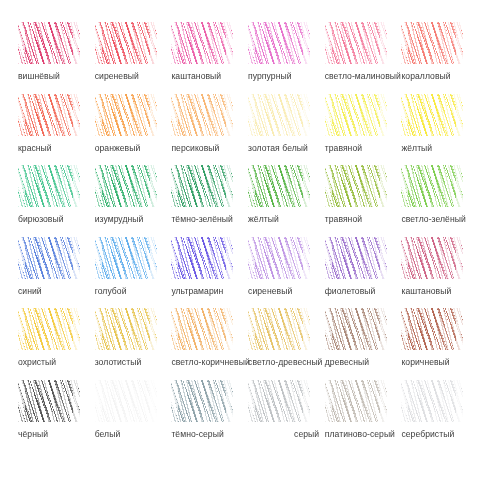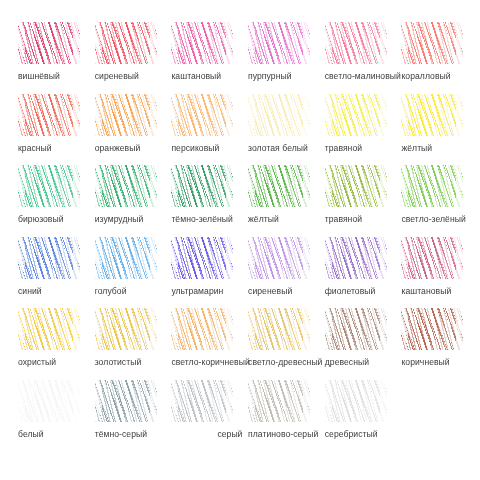--- a/index.html
+++ b/index.html
@@ -378,20 +378,29 @@
       <div class="cell">
         <div class="swatch" style="--c: #a8503a;">
           <div class="ink"></div>
           <div class="ink2"></div>
           <div class="fray-l"></div>
           <div class="fray-r"></div>
         </div>
         <div class="label" style="color: rgb(61, 61, 61);">коричневый</div>
       </div>
       <div class="cell">
+        <div class="swatch" style="--c: #3a3a3a;">
+          <div class="ink"></div>
+          <div class="ink2"></div>
+          <div class="fray-l"></div>
+          <div class="fray-r"></div>
+        </div>
+        <div class="label" style="color: rgb(61, 61, 61);">чёрный</div>
+      </div>
+      <div class="cell">
         <div class="swatch" style="--c: #f2f2f2;">
           <div class="ink"></div>
           <div class="ink2"></div>
           <div class="fray-l"></div>
           <div class="fray-r"></div>
         </div>
         <div class="label" style="color: rgb(61, 61, 61);">белый</div>
       </div>
       <div class="cell">
         <div class="swatch" style="--c: #7d949c;">

